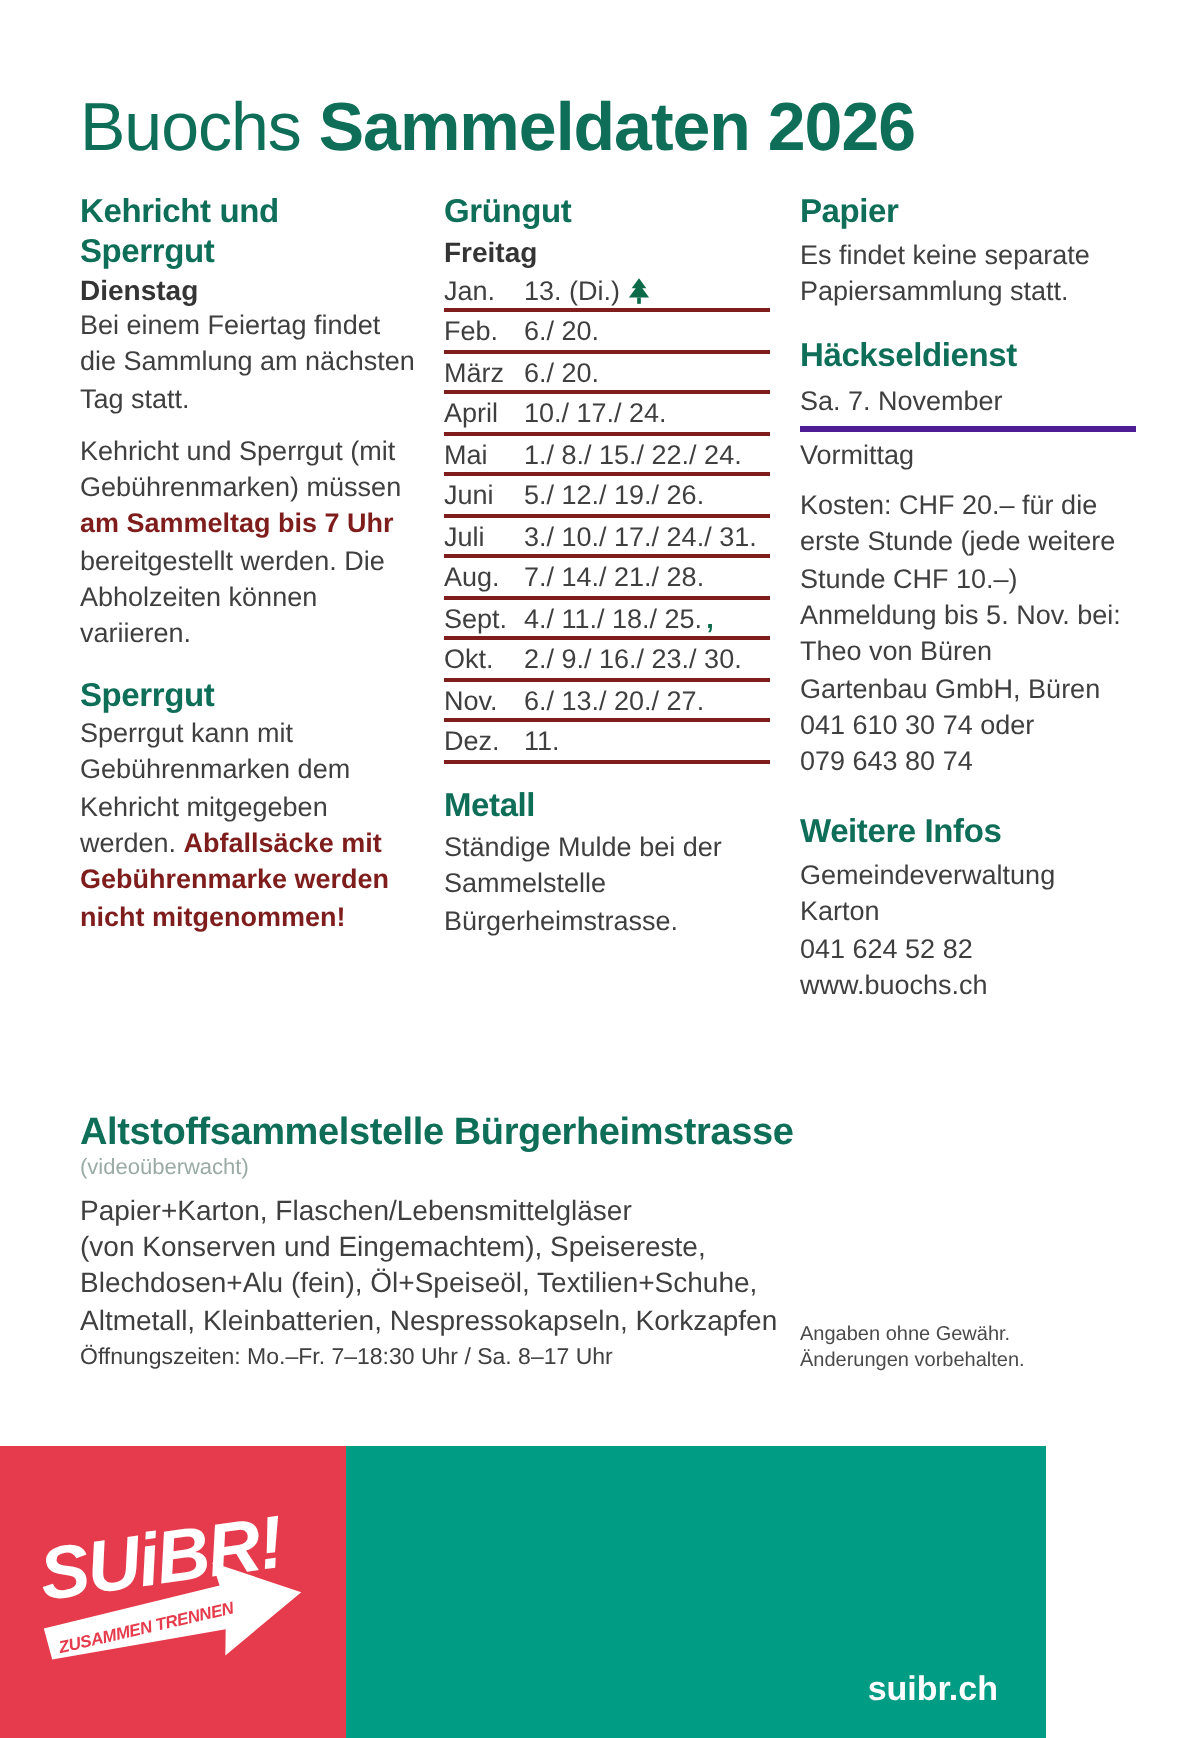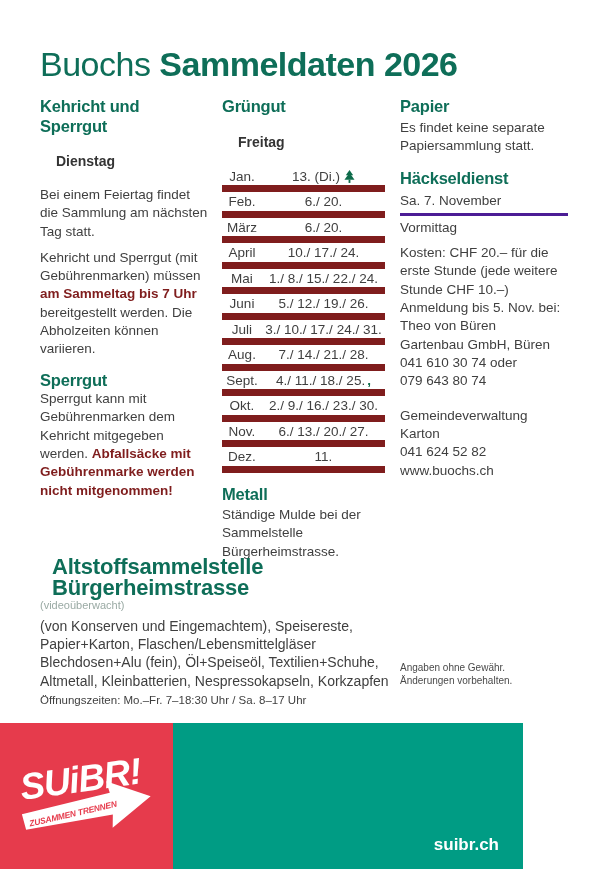--- a/index.html
+++ b/index.html
@@ -28,51 +28,51 @@
   .col { position:absolute; top:97px; }
   .col1 { left:40px;  width:170px; }
   .col2 { left:222px; width:163px; }
   .col3 { left:400px; width:168px; }
 
   h2 {
     font-size:16.5px; line-height:19.5px;
     color:#0e6e58; font-weight:700;
     margin:0; letter-spacing:-0.2px;
   }
-  .day { font-weight:700; font-size:14px; line-height:18px; margin:16px; color:#343434; }
+  .day { font-weight:700; font-size:14px; line-height:18px; margin:0; color:#343434; }
   .para { font-size:13.5px; line-height:18.3px; margin:0 0 8px; color:#3f3f3f; }
   .para b, .para strong { color:#7f1d1d; }
   .mt-sec { margin-top:12px; }
 
   
   .gtable { margin-top:1px; }
   .grow {
     display:flex; align-items:baseline;
-    border-bottom:7px solid #7f1d1d;
+    border-bottom:2px solid #7f1d1d;
     padding:3px 0 2px;
-    font-size:13.5px; line-height:13.5px;text-align:center;
+    font-size:13.5px; line-height:13.5px;
   }
   .grow .month { width:40px; flex:0 0 40px; }
   .grow .dates { flex:1; white-space:nowrap; }
   .tree-icon { display:inline-block; width:11px; height:13px; vertical-align:-2px; margin-left:4px; }
   .green-mark { color:#0d6b4a; font-weight:700; margin-left:2px; }
 
   
   .rule-row {
     font-size:13.5px; line-height:18.3px;
     border-bottom:3px solid #4c1d95;
     padding:1px 0 3px; margin-top:2px;
   }
   .line { font-size:13.5px; line-height:18.3px; margin:0; }
   .line.link { color:#3f3f3f; text-decoration:none; }
   .gap-top { margin-top:7px; }
 
   
   .altstoff { position:absolute; left:40px; top:556px; width:372px; }
-  .altstoff h2 { font-size:22px; line-height:21px; margin:0 12px 1px; }
+  .altstoff h2 { font-size:19px; line-height:21px; margin:0 0 1px; }
   .subnote { font-size:11px; line-height:13px; color:#9aaaa4; margin:0 0 5px; }
   .items .line-item { font-size:14px; line-height:18.2px; }
   .hours { font-size:11.5px; line-height:14px; margin-top:3px; color:#3f3f3f; }
 
   .disclaimer {
     position:absolute; left:400px; top:662px;
     font-size:10px; line-height:12.5px; color:#4a4a4a;
   }
 
   
@@ -190,32 +190,33 @@
       <div class="rule-row">Sa. 7. November</div>
       <div class="line" style="padding-top:3px">Vormittag</div>
       <div class="line gap-top">Kosten: CHF 20.– für die erste Stunde (jede weitere Stunde CHF 10.–)</div>
       <div class="line">Anmeldung bis 5. Nov. bei:</div>
       <div class="line">Theo von Büren</div>
       <div class="line">Gartenbau GmbH, Büren</div>
       <div class="line">041 610 30 74 oder</div>
       <div class="line">079 643 80 74</div>
     </section>
     <section style="margin-top:16px">
+      <h2>Weitere Infos</h2>
       <div class="line" style="margin-top:3px">Gemeindeverwaltung Karton</div>
       <div class="line">041 624 52 82</div>
       <a class="line link" href="#">www.buochs.ch</a>
     </section>
   </div>
 
   <div class="altstoff">
     <h2>Altstoffsammelstelle Bürgerheimstrasse</h2>
     <div class="subnote">(videoüberwacht)</div>
     <div class="items">
+      <div class="line-item">Papier+Karton, Flaschen/Lebensmittelgläser</div>
       <div class="line-item">(von Konserven und Eingemachtem), Speisereste,</div>
-      <div class="line-item">Papier+Karton, Flaschen/Lebensmittelgläser</div>
       <div class="line-item">Blechdosen+Alu (fein), Öl+Speiseöl, Textilien+Schuhe,</div>
       <div class="line-item">Altmetall, Kleinbatterien, Nespressokapseln, Korkzapfen</div>
     </div>
     <div class="hours">Öffnungszeiten: Mo.–Fr. 7–18:30 Uhr / Sa. 8–17 Uhr</div>
   </div>
 
   <div class="disclaimer">
     <div>Angaben ohne Gewähr.</div>
     <div>Änderungen vorbehalten.</div>
   </div>

